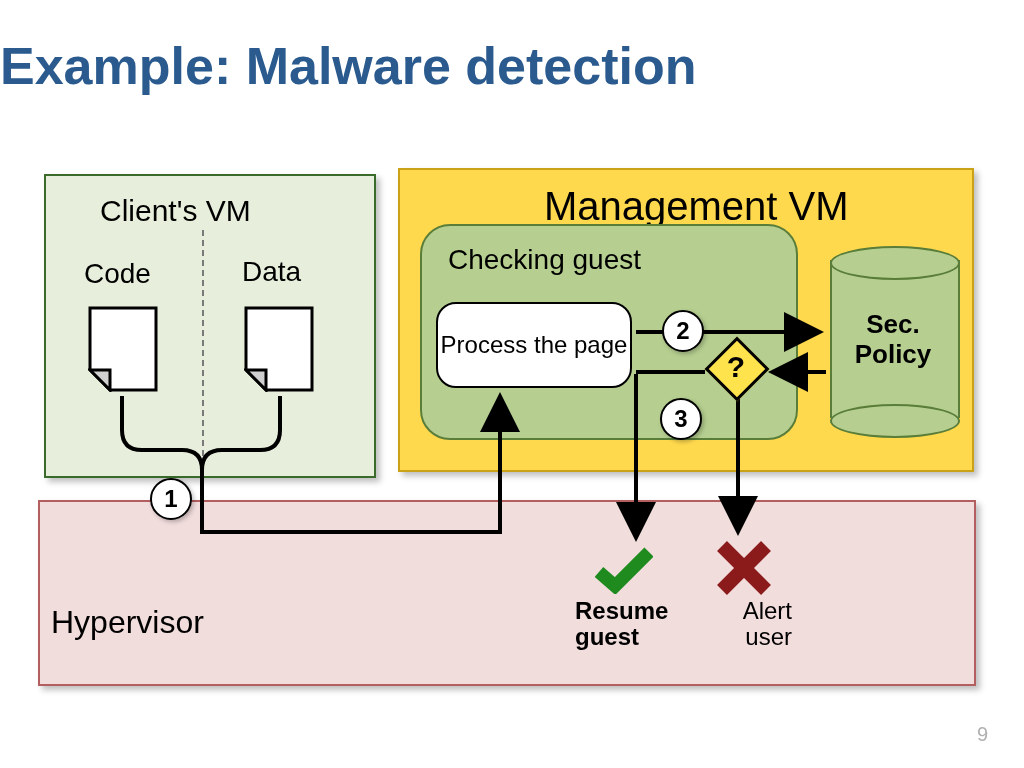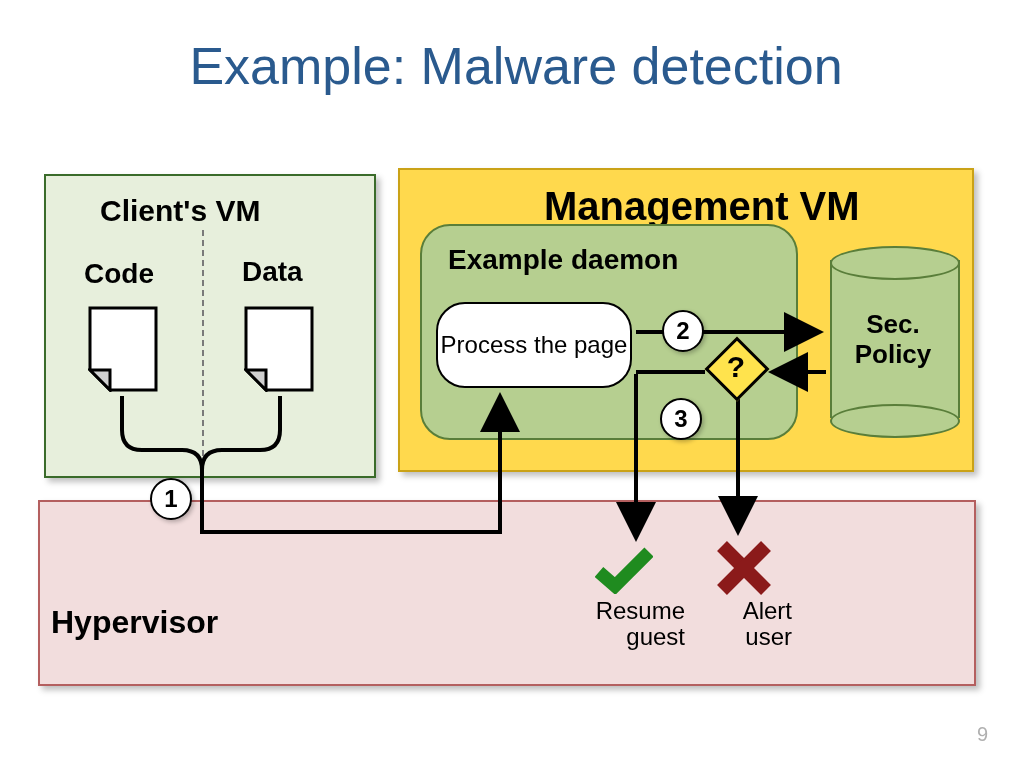--- a/index.html
+++ b/index.html
@@ -9,25 +9,23 @@
     background: #ffffff;
     font-family: Arial, Helvetica, sans-serif;
     position: relative;
     overflow: hidden;
   }
   .title {
     position: absolute;
     top: 36px;
     left: 0;
     right: 0;
-    text-align: center;
     font-size: 52px;
     color: #2a5a8e;
-    font-weight: 400;
-    padding-left: 8px;
+    font-weight: 700;
   }
   .slide-num {
     position: absolute;
     right: 36px;
     bottom: 22px;
     color: #b0b0b0;
     font-size: 20px;
   }
   
   .box {
@@ -60,21 +58,21 @@
     width: 378px; height: 216px;
     background: #b6cf90;
     border: 2.5px solid #5a7e3a;
     border-radius: 30px;
   }
   .process {
     left: 436px; top: 302px;
     width: 196px; height: 86px;
     background: #ffffff;
     border: 2.5px solid #000;
-    border-radius: 29px;
+    border-radius: 20px;
     display: flex;
     align-items: center;
     justify-content: center;
     text-align: center;
     font-size: 24px;
     line-height: 1.15;
   }
   .cylinder {
     position: absolute;
     left: 830px; top: 246px;
@@ -111,29 +109,29 @@
     top: 64px;
     text-align: center;
     font-size: 26px;
     font-weight: bold;
     line-height: 1.15;
     z-index: 3;
   }
   
   .lbl {
     position: absolute;
-    font-weight: bold;
+    font-weight: normal;
   }
   .client-lbl   { left: 100px; top: 194px; font-size: 30px; }
   .mgmt-lbl     { left: 544px; top: 184px; font-size: 40px; }
   .code-lbl     { left: 84px;  top: 258px; font-size: 28px; text-align: right; }
   .data-lbl     { left: 242px; top: 256px; font-size: 28px; }
   .daemon-lbl   { left: 448px; top: 244px; font-size: 28px; }
   .hyper-lbl    { left: 51px;  top: 604px; font-size: 32px; }
-  .resume-lbl   { left: 575px; top: 598px; font-size: 24px; font-weight: normal; text-align: right; width: 110px; line-height: 1.1;}
+  .resume-lbl   { left: 575px; top: 598px; font-size: 24px; font-weight: bold; text-align: left; width: 110px; line-height: 1.1;}
   .alert-lbl    { left: 712px; top: 598px; font-size: 24px; font-weight: normal; text-align: right; width: 80px; line-height: 1.1;}
   
   .step {
     position: absolute;
     width: 38px; height: 38px;
     border-radius: 50%;
     background: #fff;
     border: 2.5px solid #000;
     display: flex;
     align-items: center;
@@ -211,21 +209,21 @@
   <svg viewBox="0 0 70 86">
     <polygon points="2,2 68,2 68,84 22,84 2,64" fill="#fff" stroke="#000" stroke-width="3"></polygon>
     <polygon points="2,64 22,64 22,84" fill="#d0d0d0" stroke="#000" stroke-width="3"></polygon>
   </svg>
 </div>
 
 <div class="box mgmt-vm"></div>
 <div class="lbl mgmt-lbl">Management VM</div>
 
 <div class="box daemon"></div>
-<div class="lbl daemon-lbl">Example daemon</div>
+<div class="lbl daemon-lbl">Checking guest</div>
 <div class="box process">
   <span>Process the page</span>
 </div>
 
 <div class="diamond">
   <div class="shape"></div>
   <div class="q">?</div>
 </div>
 
 <div class="cylinder">

